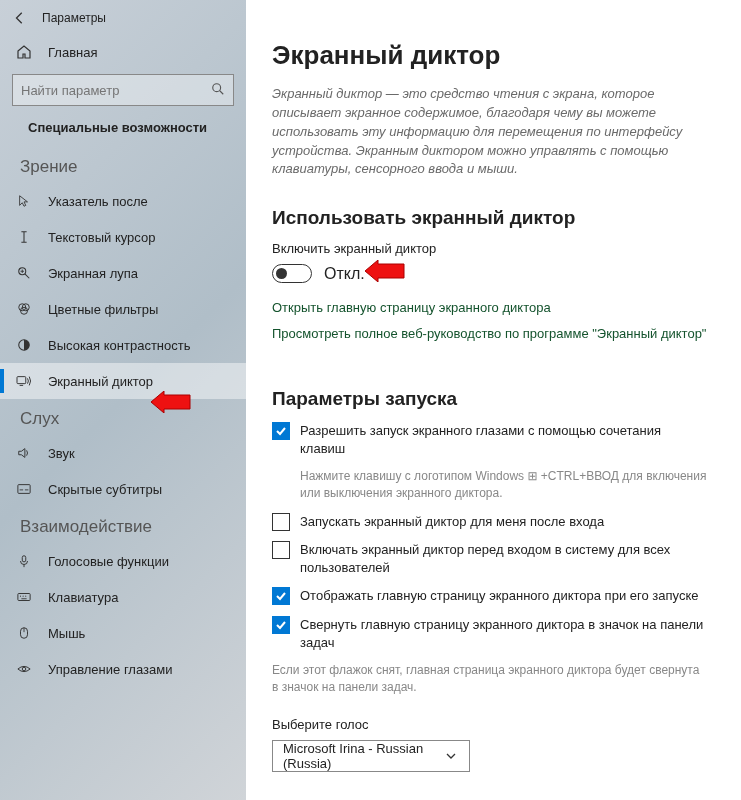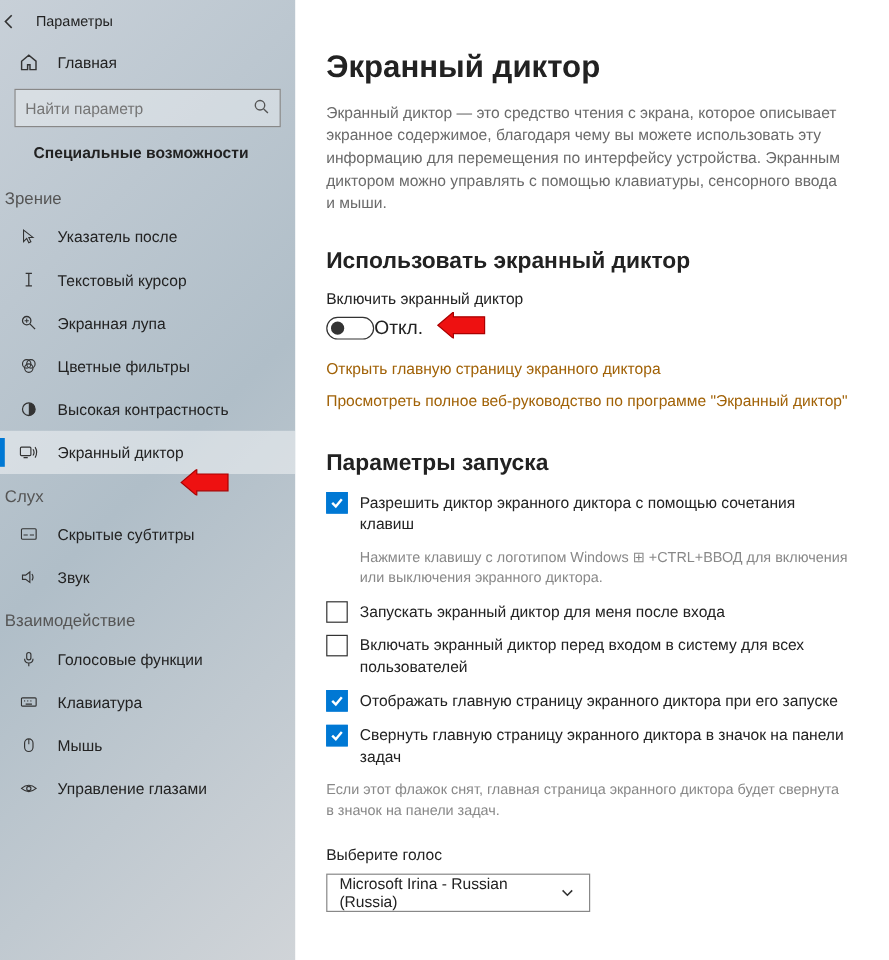--- a/index.html
+++ b/index.html
@@ -1,43 +1,43 @@
 <!DOCTYPE html>
 <html><head>
 <meta charset="utf-8">
 <style>
 * { margin: 0; padding: 0; box-sizing: border-box; font-family: "Segoe UI", Tahoma, sans-serif; }
 body { width: 741px; height: 800px; overflow: hidden; display: flex; background: #fff; }
 .sidebar { width: 246px; height: 100%; background: linear-gradient(135deg, #c8d0d8 0%, #b0bec8 50%, #d0d4d8 100%); padding-top: 6px; font-size: 13px; color: #222; overflow-y: auto; }
-.sb-header { display: flex; align-items: center; gap: 14px; padding: 4px 10px 10px 0; font-size: 12px; }
+.sb-header { display: flex; align-items: center; gap: 14px; padding: 4px 10px 10px 12px; font-size: 12px; }
 .sb-home { display: flex; align-items: center; gap: 16px; padding: 8px 16px 10px 16px; font-size: 13px; }
 .search-wrap { margin: 4px 12px 14px 12px; position: relative; }
 .search { width: 100%; height: 32px; border: 1px solid #888; background: rgba(255,255,255,0.35); padding: 0 30px 0 8px; font-size: 13px; color: #555; }
 .search-icon-pos { position: absolute; right: 8px; top: 7px; color: #444; }
 .sb-title { padding: 0 16px 12px 28px; font-size: 13px; font-weight: 600; }
-.sb-group { padding: 10px 16px 6px 4px; font-size: 14px; color: #555; }
+.sb-group { padding: 10px 16px 6px 20px; font-size: 17px; color: #555; }
 .sb-item { display: flex; align-items: center; gap: 16px; padding: 10px 16px; font-size: 13px; color: #222; cursor: pointer; position: relative; }
 .sb-item.selected { background: rgba(255,255,255,0.45); }
 .sb-item.selected::before { content: ""; position: absolute; left: 0; top: 6px; bottom: 6px; width: 4px; background: #0078d4; }
 .ic { width: 16px; height: 16px; display: inline-flex; align-items: center; justify-content: center; flex-shrink: 0; }
 .main { flex: 1; height: 100%; overflow-y: auto; padding: 40px 34px 20px 26px; color: #222; position: relative; }
 .main h1 { font-size: 26px; font-weight: 600; margin-bottom: 14px; }
-.desc { font-size: 13px; color: #6a6a6a; line-height: 1.45; margin-bottom: 28px; }
-.main h2 { font-size: 19px; font-weight: 600; margin-bottom: 12px; margin-top: 4px; }
+.desc { font-size: 13px; color: #6a6a6a; line-height: 1.45; margin-bottom: 28px; font-style: italic; }
+.main h2 { font-size: 19px; font-weight: 600; margin-bottom: 12px; margin-top: 16px; }
 .label13 { font-size: 13px; margin-bottom: 8px; }
-.toggle-row { display: flex; align-items: center; margin-bottom: 16px; position: relative; }
+.toggle-row { display: flex; align-items: center; gap: 12px; margin-bottom: 16px; position: relative; }
 .toggle { width: 40px; height: 19px; border: 1px solid #333; border-radius: 10px; background: #fff; position: relative; cursor: pointer; }
 .toggle::after { content: ""; position: absolute; left: 3px; top: 3px; width: 11px; height: 11px; background: #333; border-radius: 50%; }
-.link { color: #a16207; font-size: 13px; cursor: pointer; display: block; margin-bottom: 8px; line-height: 1.4; }
+.link { color: #14532d; font-size: 13px; cursor: pointer; display: block; margin-bottom: 8px; line-height: 1.4; }
 .chk-row { display: flex; gap: 10px; font-size: 13px; margin-bottom: 10px; line-height: 1.4; }
 .chk { width: 18px; height: 18px; border: 1px solid #333; flex-shrink: 0; display: inline-flex; align-items: center; justify-content: center; background: #fff; cursor: pointer; }
 .chk.checked { background: #0078d4; border-color: #0078d4; color: #fff; }
 .hint { font-size: 12px; color: #888; line-height: 1.45; margin-bottom: 10px; margin-left: 28px; }
 .hint0 { font-size: 12px; color: #888; line-height: 1.45; margin-bottom: 20px; }
-.select { width: 220px; height: 32px; border: 1px solid #888; background: #fff; display: flex; align-items: center; justify-content: space-between; padding: 0 10px; font-size: 13px; cursor: pointer; margin-bottom: 32px; }
+.select { width: 198px; height: 32px; border: 1px solid #888; background: #fff; display: flex; align-items: center; justify-content: space-between; padding: 0 10px; font-size: 13px; cursor: pointer; margin-bottom: 32px; }
 .spacer20 { height: 20px; }
 .arrow { position: absolute; }
 .arrow svg { display: block; }
 </style>
 </head>
 <body>
 
 <div class="sidebar">
   <div class="sb-header">
     <span class="ic">
@@ -126,35 +126,35 @@
         </svg>
       </span>
     <span>Экранный диктор</span>
   </div>
 
   <div class="sb-group">Слух</div>
 
   <div class="sb-item">
     <span class="ic">
         <svg width="14" height="14" viewBox="0 0 16 16">
+          <path d="M2 6 H5 L9 3 V13 L5 10 H2 Z" stroke="#333" stroke-width="1.1" fill="none"></path>
+          <path d="M11 5 Q13 8 11 11" stroke="#333" stroke-width="1.1" fill="none"></path>
+        </svg>
+      </span>
+    <span>Звук</span>
+  </div>
+  <div class="sb-item">
+    <span class="ic">
+        <svg width="14" height="14" viewBox="0 0 16 16">
           <rect x="1" y="3" width="14" height="10" rx="1" stroke="#333" stroke-width="1.1" fill="none"></rect>
           <line x1="3" y1="9" x2="7" y2="9" stroke="#333"></line>
           <line x1="9" y1="9" x2="13" y2="9" stroke="#333"></line>
         </svg>
       </span>
     <span>Скрытые субтитры</span>
-  </div>
-  <div class="sb-item">
-    <span class="ic">
-        <svg width="14" height="14" viewBox="0 0 16 16">
-          <path d="M2 6 H5 L9 3 V13 L5 10 H2 Z" stroke="#333" stroke-width="1.1" fill="none"></path>
-          <path d="M11 5 Q13 8 11 11" stroke="#333" stroke-width="1.1" fill="none"></path>
-        </svg>
-      </span>
-    <span>Звук</span>
   </div>
 
   <div class="sb-group">Взаимодействие</div>
 
   <div class="sb-item">
     <span class="ic">
         <svg width="14" height="14" viewBox="0 0 16 16">
           <rect x="6" y="2" width="4" height="7" rx="2" stroke="#333" stroke-width="1.1" fill="none"></rect>
           <path d="M4 8 Q4 12 8 12 Q12 12 12 8 M8 12 V15" stroke="#333" stroke-width="1.1" fill="none"></path>
         </svg>
@@ -219,21 +219,21 @@
 
   <div class="spacer20"></div>
   <h2>Параметры запуска</h2>
 
   <div class="chk-row">
     <span class="chk checked">
         <svg width="12" height="12" viewBox="0 0 12 12">
           <path d="M2 6 L5 9 L10 3" stroke="#fff" stroke-width="2" fill="none"></path>
         </svg>
       </span>
-    <span>Разрешить диктор экранного диктора с помощью сочетания клавиш</span>
+    <span>Разрешить запуск экранного глазами с помощью сочетания клавиш</span>
   </div>
   <div class="hint">Нажмите клавишу с логотипом Windows ⊞ +CTRL+ВВОД для включения или выключения экранного диктора.</div>
 
   <div class="chk-row">
     <span class="chk"></span>
     <span>Запускать экранный диктор для меня после входа</span>
   </div>
   <div class="chk-row">
     <span class="chk"></span>
     <span>Включать экранный диктор перед входом в систему для всех пользователей</span>

